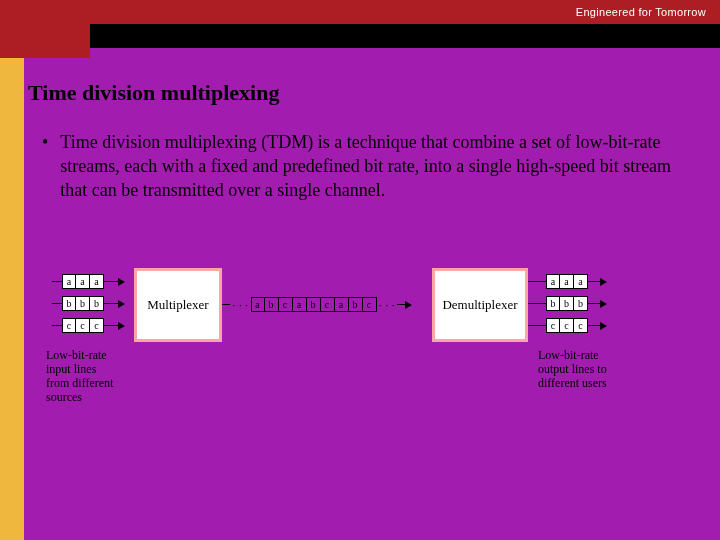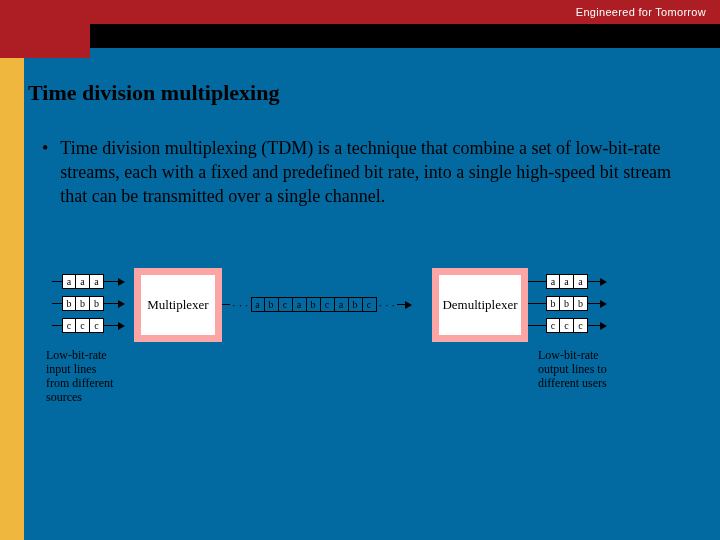--- a/index.html
+++ b/index.html
@@ -1,39 +1,39 @@
 <!DOCTYPE html>
 <html><head>
 <meta charset="utf-8">
 <style>
   * { box-sizing: border-box; margin: 0; padding: 0; }
   html, body { width: 720px; height: 540px; font-family: "Times New Roman", serif; background: #fff; }
-  .slide { position: relative; width: 720px; height: 540px; background: #0369a1; overflow: hidden; }
+  .slide { position: relative; width: 720px; height: 540px; background: #a21caf; overflow: hidden; }
 
   .topbar { position: absolute; top: 0; left: 0; width: 720px; height: 24px; background: #ad1e24; }
   .subbar { position: absolute; top: 24px; left: 0; width: 720px; height: 24px; background: #000; }
   .brand  { position: absolute; top: 0; right: 14px; height: 24px; display: flex; align-items: center; color: #fff; font-family: Arial, sans-serif; font-size: 11px; letter-spacing: .3px; }
   .side   { position: absolute; top: 24px; left: 0; width: 24px; height: 516px; background: #efb73e; }
   .notch  { position: absolute; top: 24px; left: 0; width: 90px; height: 34px; background: #ad1e24; }
 
   .content { position: absolute; top: 80px; left: 28px; width: 672px; }
-  .title { font-size: 22px; font-weight: bold; color: #000; margin-bottom: 30px; }
+  .title { font-size: 22px; font-weight: bold; color: #000; margin-bottom: 24px; }
   .bullet { display: flex; gap: 12px; padding-left: 14px; }
   .bullet .dot { font-size: 18px; line-height: 24px; }
   .bullet .text { font-size: 18px; line-height: 24px; color: #000; }
 
   
   .diagram { position: absolute; top: 268px; left: 52px; width: 628px; height: 200px; font-family: "Times New Roman", serif; color: #000; }
   .stream { position: absolute; display: flex; align-items: center; }
   .cell { width: 14px; height: 15px; border: 1px solid #000; display: flex; align-items: center; justify-content: center; font-size: 10px; background: #fff; }
   .cell + .cell { border-left: none; }
   .arrow-line { height: 0; border-top: 1px solid #000; }
   .arrow-head { width: 0; height: 0; border-top: 4px solid transparent; border-bottom: 4px solid transparent; border-left: 7px solid #000; }
 
-  .boxunit { position: absolute; border: 7px solid #fca5a5; background: #fff; display: flex; align-items: center; justify-content: center; font-size: 13px; }
+  .boxunit { position: absolute; border: 3px solid #fca5a5; background: #fff; display: flex; align-items: center; justify-content: center; font-size: 13px; }
 
   .midcell { width: 14px; height: 15px; border: 1px solid #000; display: inline-flex; align-items: center; justify-content: center; font-size: 10px; }
   .midcell + .midcell { border-left: none; }
   .midrow { position: absolute; display: flex; align-items: center; }
 
   .caption { position: absolute; font-size: 12px; text-align: left; line-height: 14px; }
 </style>
 </head>
 <body>
 

